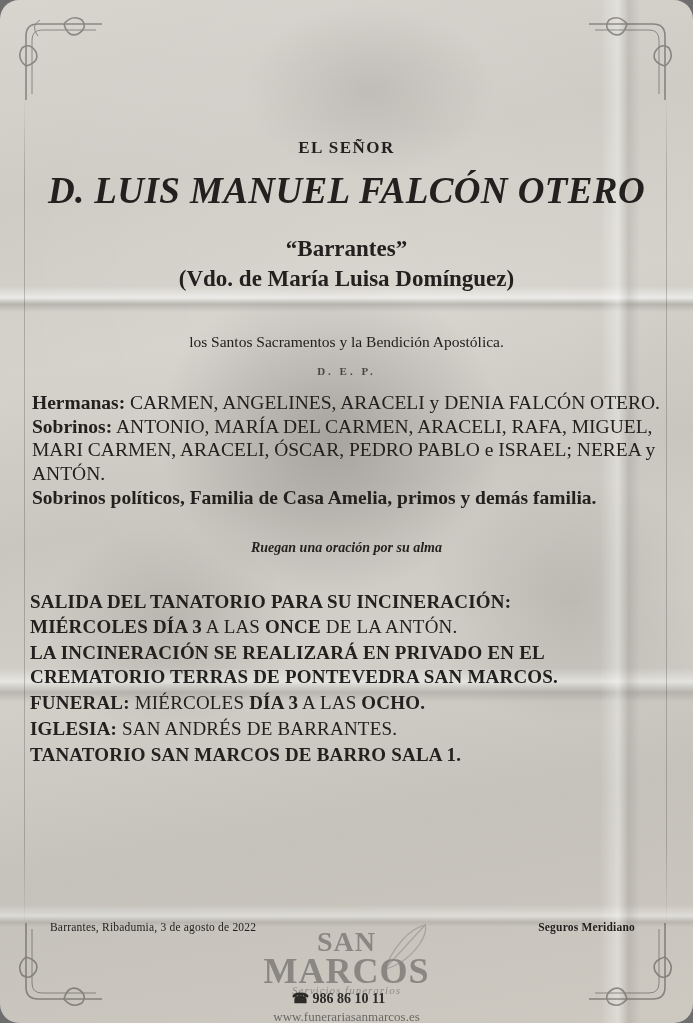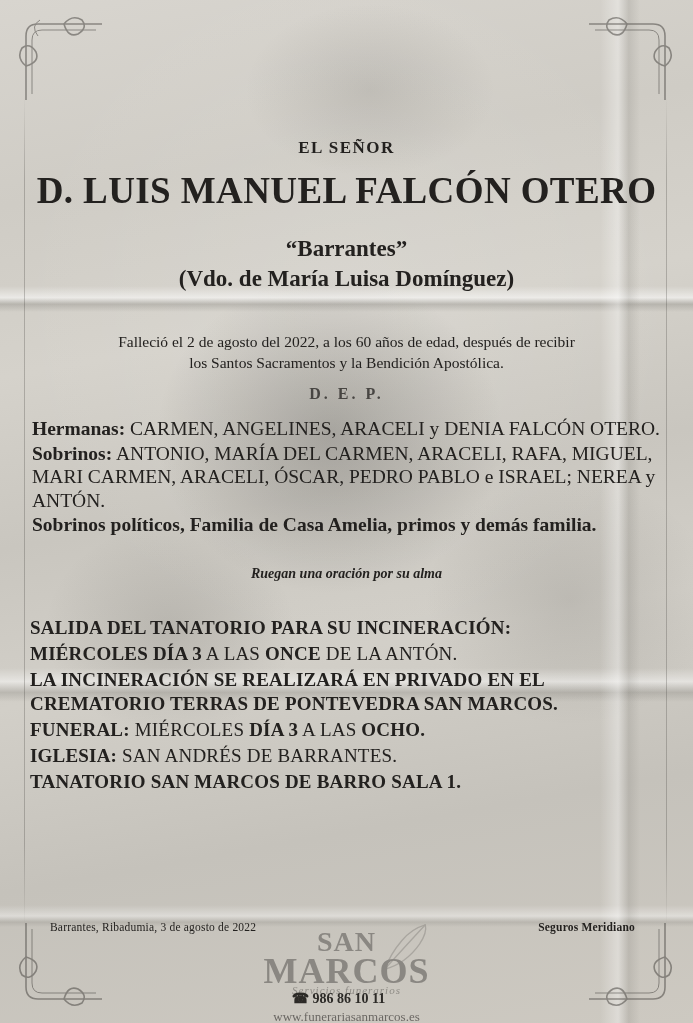--- a/index.html
+++ b/index.html
@@ -16,20 +16,21 @@
 
   #poster {
     position: relative;
     width: 693px;
     height: 1023px;
     background:
       radial-gradient(ellipse 70% 50% at 50% 30%, rgba(255,255,255,0.10), rgba(0,0,0,0.0) 70%),
       linear-gradient(170deg, #d8d5cf 0%, #cfccc5 18%, #d5d2cb 33%, #c9c6bf 48%, #d2cfc8 62%, #c5c2bb 78%, #cdc9c1 100%);
     color: #23211f;
     overflow: hidden;
+    border-radius: 19px;
   }
 
   
   .crease {
     position: absolute;
     left: 0; right: 0;
     pointer-events: none;
   }
   .crease.h1 { top: 286px; height: 26px; background: linear-gradient(180deg, rgba(255,255,255,0.0), rgba(255,255,255,0.55) 45%, rgba(120,118,112,0.30) 70%, rgba(255,255,255,0.0)); }
   .crease.h2 { top: 668px; height: 34px; background: linear-gradient(180deg, rgba(255,255,255,0.0), rgba(255,255,255,0.48) 40%, rgba(120,118,112,0.26) 72%, rgba(255,255,255,0.0)); }
@@ -86,20 +87,21 @@
   }
 
   .name {
     text-align: center;
     margin-top: 14px;
     font-size: 37px;
     line-height: 1.05;
     font-weight: 700;
     letter-spacing: 0.4px;
     white-space: nowrap;
+    font-style: italic;
   }
 
   .alias {
     text-align: center;
     margin-top: 6px;
     font-size: 23px;
     font-weight: 700;
   }
 
   .spouse {
@@ -112,21 +114,21 @@
   .death-line {
     text-align: center;
     margin-top: 40px;
     font-size: 15.5px;
     line-height: 1.35;
   }
 
   .dep {
     text-align: center;
     margin-top: 12px;
-    font-size: 16px;
+    font-size: 11px;
     letter-spacing: 3px;
     font-weight: 700;
     opacity: .75;
   }
 
   .family {
     margin-top: 14px;
     font-size: 19.5px;
     line-height: 1.2;
     text-align: left;
@@ -283,21 +285,20 @@
 
     <div class="eyebrow">EL SEÑOR</div>
 
     <h1 class="name">D. LUIS MANUEL FALCÓN OTERO</h1>
 
     <div class="alias">“Barrantes”</div>
 
     <div class="spouse">(Vdo. de María Luisa Domínguez)</div>
 
     <div class="death-line">
-      <div>Falleció el 2 de agosto del 2022, a los 60 años de edad, después de recibir</div>
       <div>los Santos Sacramentos y la Bendición Apostólica.</div>
     </div>
 
     <div class="dep">D. E. P.</div>
 
     <div class="family">
       <p>
         <span class="lbl">Hermanas:</span>
         <span>CARMEN, ANGELINES, ARACELI y DENIA FALCÓN OTERO.</span>
       </p>

